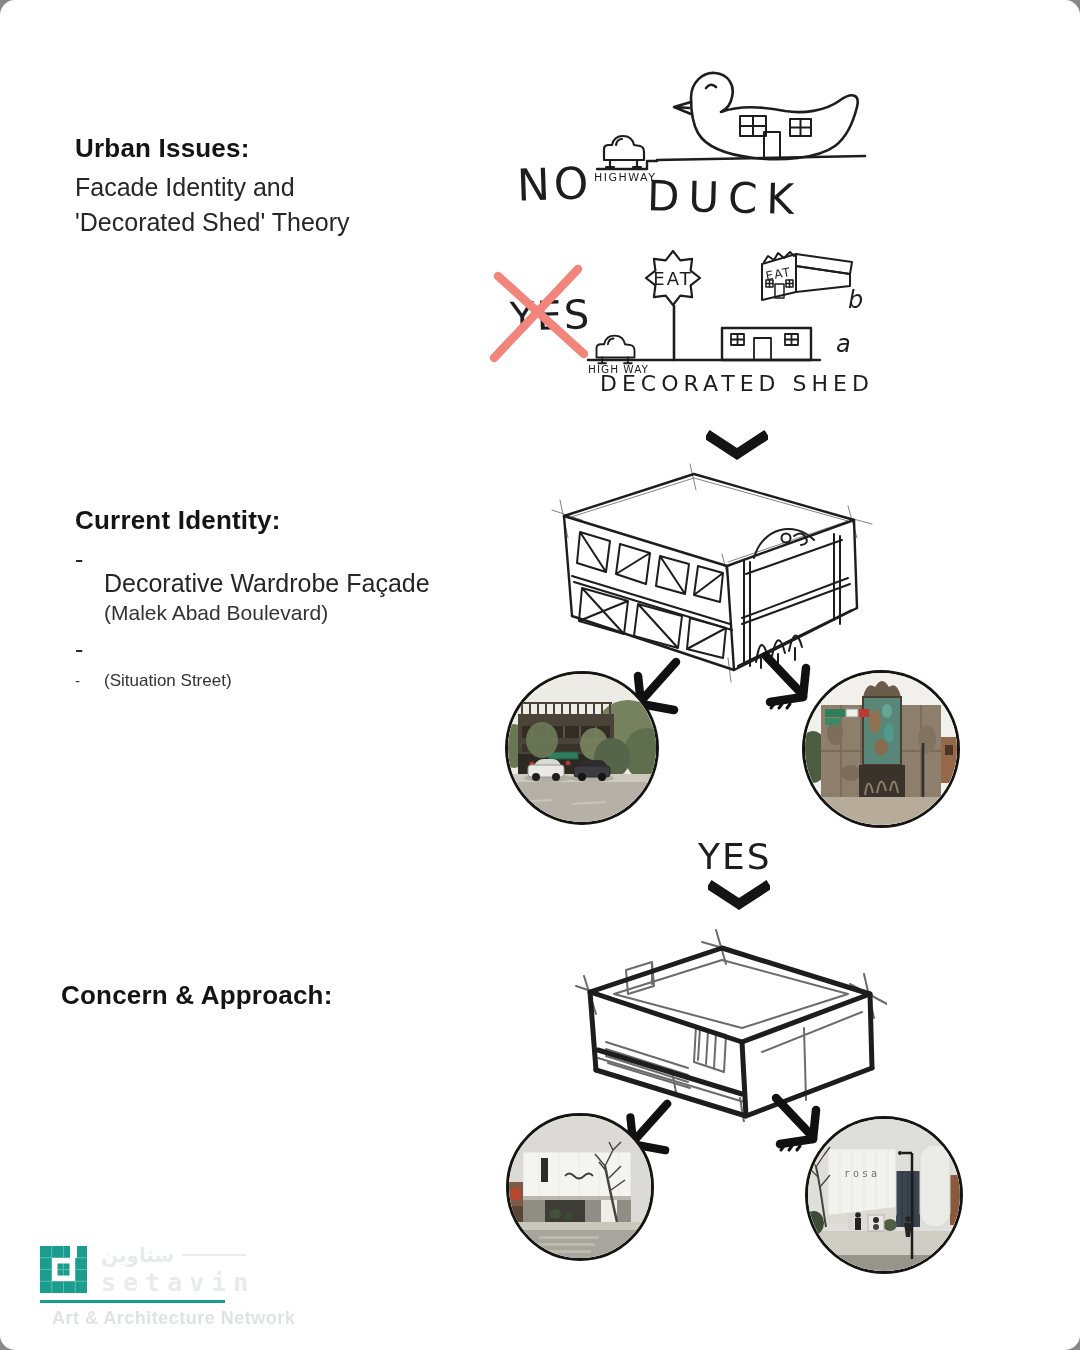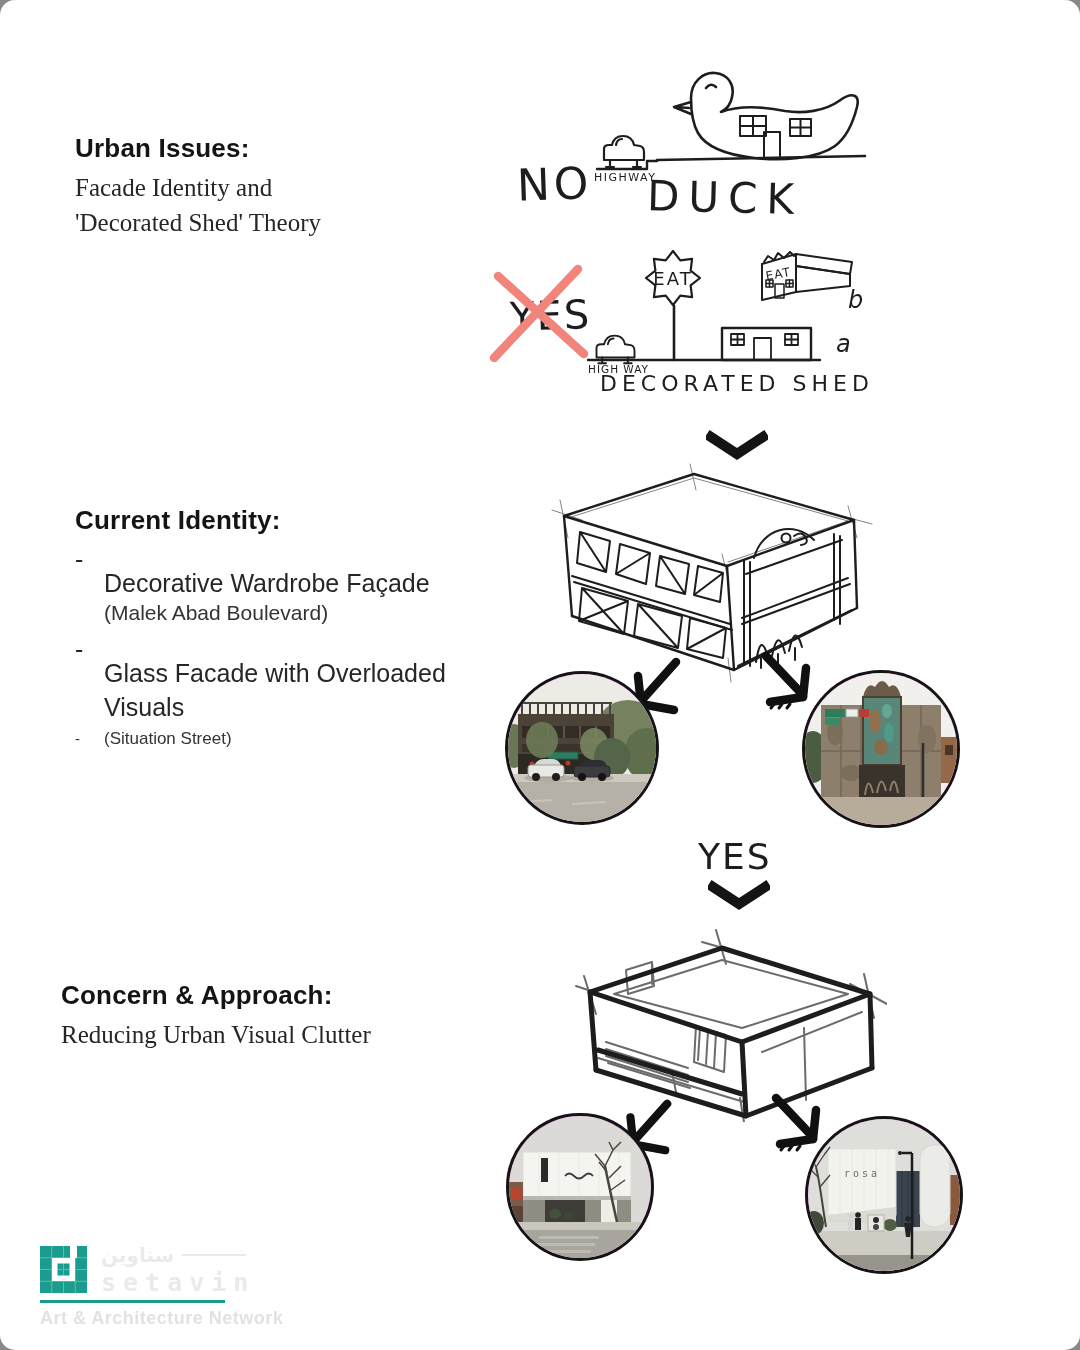--- a/index.html
+++ b/index.html
@@ -2,33 +2,33 @@
 <html><head>
 <meta charset="utf-8">
 <style>
   html,body{margin:0;padding:0;background:#888;}
   .canvas{position:relative;width:1080px;height:1350px;background:#ffffff;overflow:hidden;
           font-family:"Liberation Sans",sans-serif;margin:0 auto;border-radius:15px;}
   .abs{position:absolute;}
   
   .tblock{color:#242424;}
   .tblock h2{margin:0 0 6px 0;font-size:26px;font-weight:bold;color:#141414;letter-spacing:.2px;}
-  .tblock .line{font-size:25px;line-height:35px;color:#262626;font-family:Liberation Serif, serif;}
+  .tblock .line{font-size:25px;line-height:35px;color:#262626;}
   .bullet{display:flex;font-size:25px;line-height:34px;color:#262626;}
   .bullet .dash{width:29px;flex:0 0 29px;}
   .bullet .btext{width:366px;margin-top:24px;}
   .note{font-size:21px;line-height:20px;color:#333;padding-left:29px;margin:3px 0 9px 0;}
   .noterow{display:flex;font-size:17px;line-height:20px;color:#333;margin-top:5px;}
   .noterow .dash{width:29px;flex:0 0 29px;font-size:15px;}
   
   svg{display:block;}
   .ink{stroke:#1d1d1d;fill:none;stroke-linecap:round;stroke-linejoin:round;}
   .hand{font-family:"DejaVu Sans",sans-serif;fill:#1d1d1d;stroke:none;}
   
-  .photo-circle{border:3.5px solid #141414;border-radius:50%;overflow:hidden;background:#a21caf;}
+  .photo-circle{border:3.5px solid #141414;border-radius:50%;overflow:hidden;background:#fef9c3;}
   .photo-circle svg{width:100%;height:100%;}
   
   .flow-yes{font-family:"DejaVu Sans",sans-serif;font-size:36px;color:#1d1d1d;letter-spacing:2px;}
   
   .logo-wordmark-fa{display:flex;align-items:center;gap:8px;font-family:"DejaVu Sans",sans-serif;
      font-size:20px;font-weight:bold;color:#e9ebeb;height:24px;}
   .logo-dash{width:64px;height:2px;background:#e9ebeb;}
   .logo-wordmark-en{font-family:"DejaVu Sans Mono",monospace;font-weight:bold;font-size:25px;
      letter-spacing:7px;color:#e9ebeb;margin-top:1px;}
   .logo-rule{background:#1a9d8e;}
@@ -47,31 +47,29 @@
 
   <div class="abs tblock" style="left:75px;top:505px;width:420px;">
     <h2>Current Identity:</h2>
     <div class="bullet">
       <span class="dash">-</span>
       <span class="btext">Decorative Wardrobe Façade</span>
     </div>
     <div class="note">(Malek Abad Boulevard)</div>
     <div class="bullet">
       <span class="dash">-</span>
-      <span class="btext">Glass Facade with Overloaded Visuals</span>
     </div>
     <div class="noterow">
       <span class="dash">-</span>
       <span>(Situation Street)</span>
     </div>
   </div>
 
   <div class="abs tblock" style="left:61px;top:980px;width:420px;">
     <h2>Concern &amp; Approach:</h2>
-    <div class="line">Reducing Urban Visual Clutter</div>
   </div>
 
   <svg class="abs" style="left:497px;top:48px;" width="373" height="185" viewBox="0 0 373 185">
     <text class="hand" x="20" y="152" font-size="44" letter-spacing="4" transform="rotate(-2 40 140)">NO</text>
     <g class="ink" stroke-width="2.2">
       <path d="M107,112 L107,101 Q107,97 112,97 L115,97 Q117,88 126,88 Q135,88 137,97 L143,98 Q147,99 147,104 L147,112 Z"></path>
       <path d="M119,97 Q120,91 125,91"></path>
       <path d="M113,112 V119 M109,119 H117 M140,112 V119 M136,119 H144"></path>
     </g>
     <path class="ink" stroke-width="2.4" d="M100,121 H150 L150,113 L160,113"></path>
@@ -402,15 +400,15 @@
     </g>
   </svg>
   <div class="abs" style="left:101px;top:1243px;">
     <div class="logo-wordmark-fa">
       <span>ستاوین</span>
       <span class="logo-dash"></span>
     </div>
     <div class="logo-wordmark-en">setavin</div>
   </div>
   <div class="abs logo-rule" style="left:40px;top:1300px;width:185px;height:3px;"></div>
-  <div class="abs logo-tagline" style="left:40px;top:1308px;">Art &amp; Architecture Network</div>
+  <div class="abs logo-tagline" style="left:52px;top:1308px;">Art &amp; Architecture Network</div>
 
 </div>
 
 </body></html>

